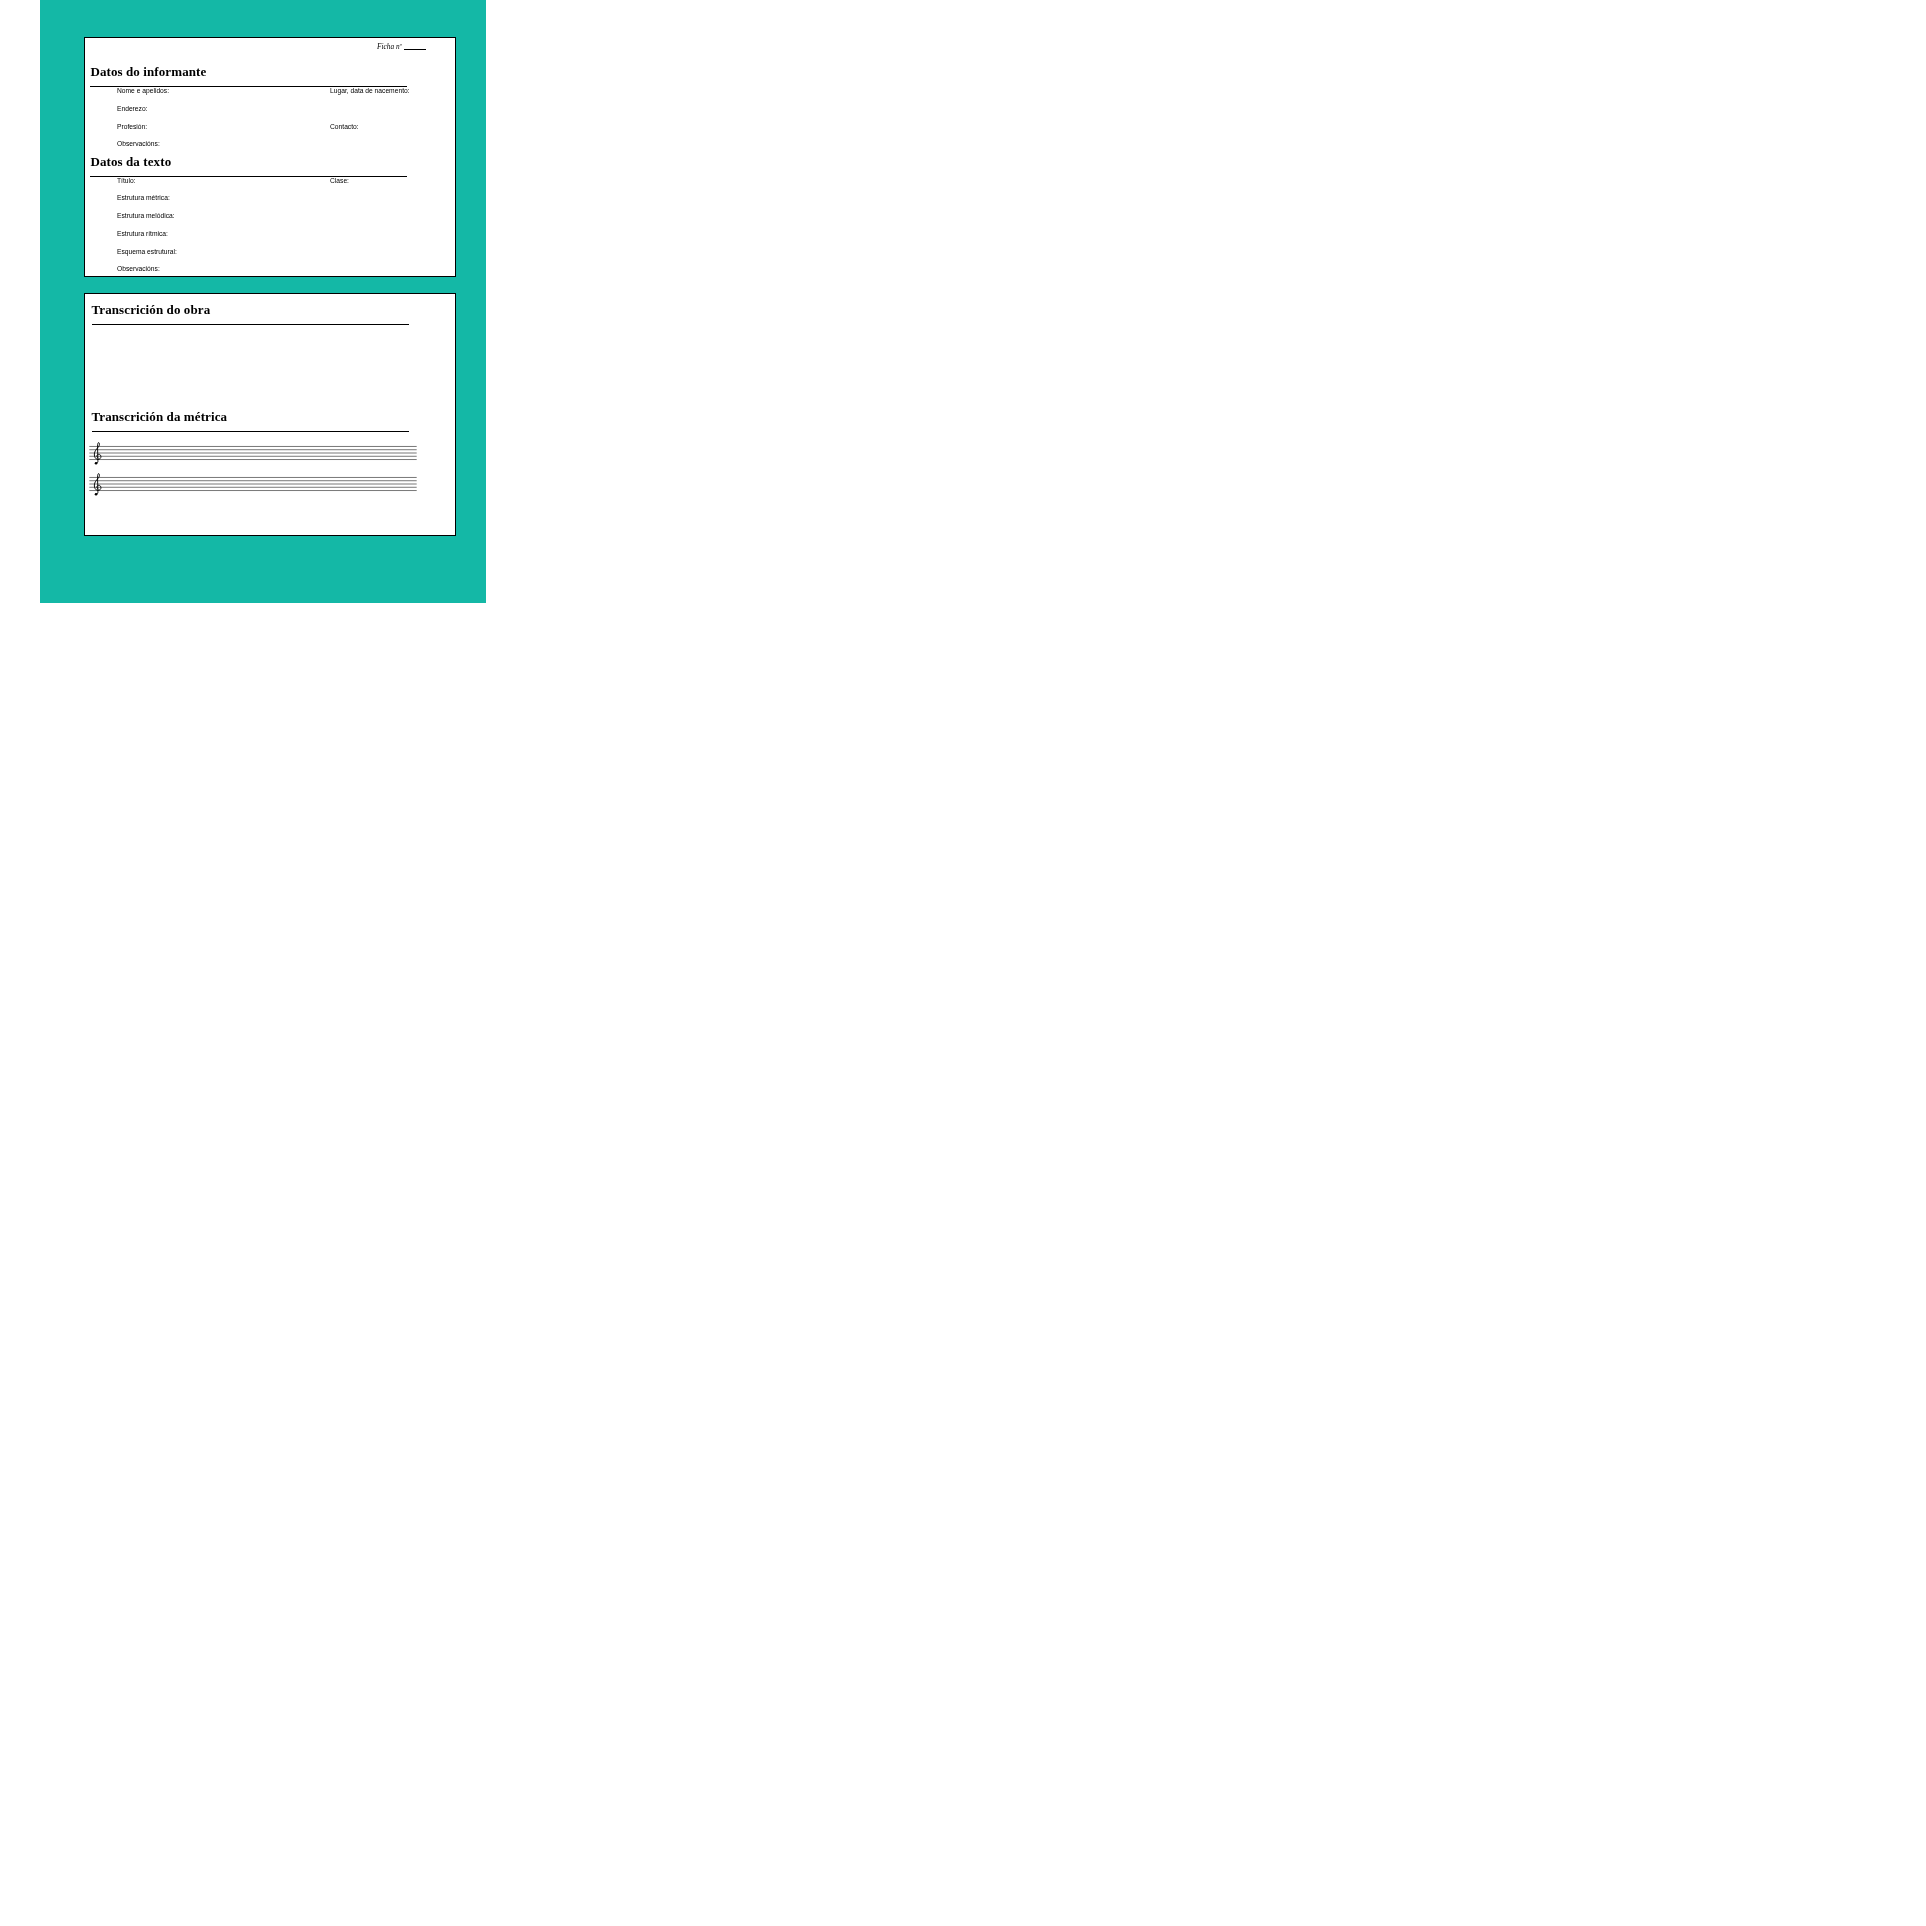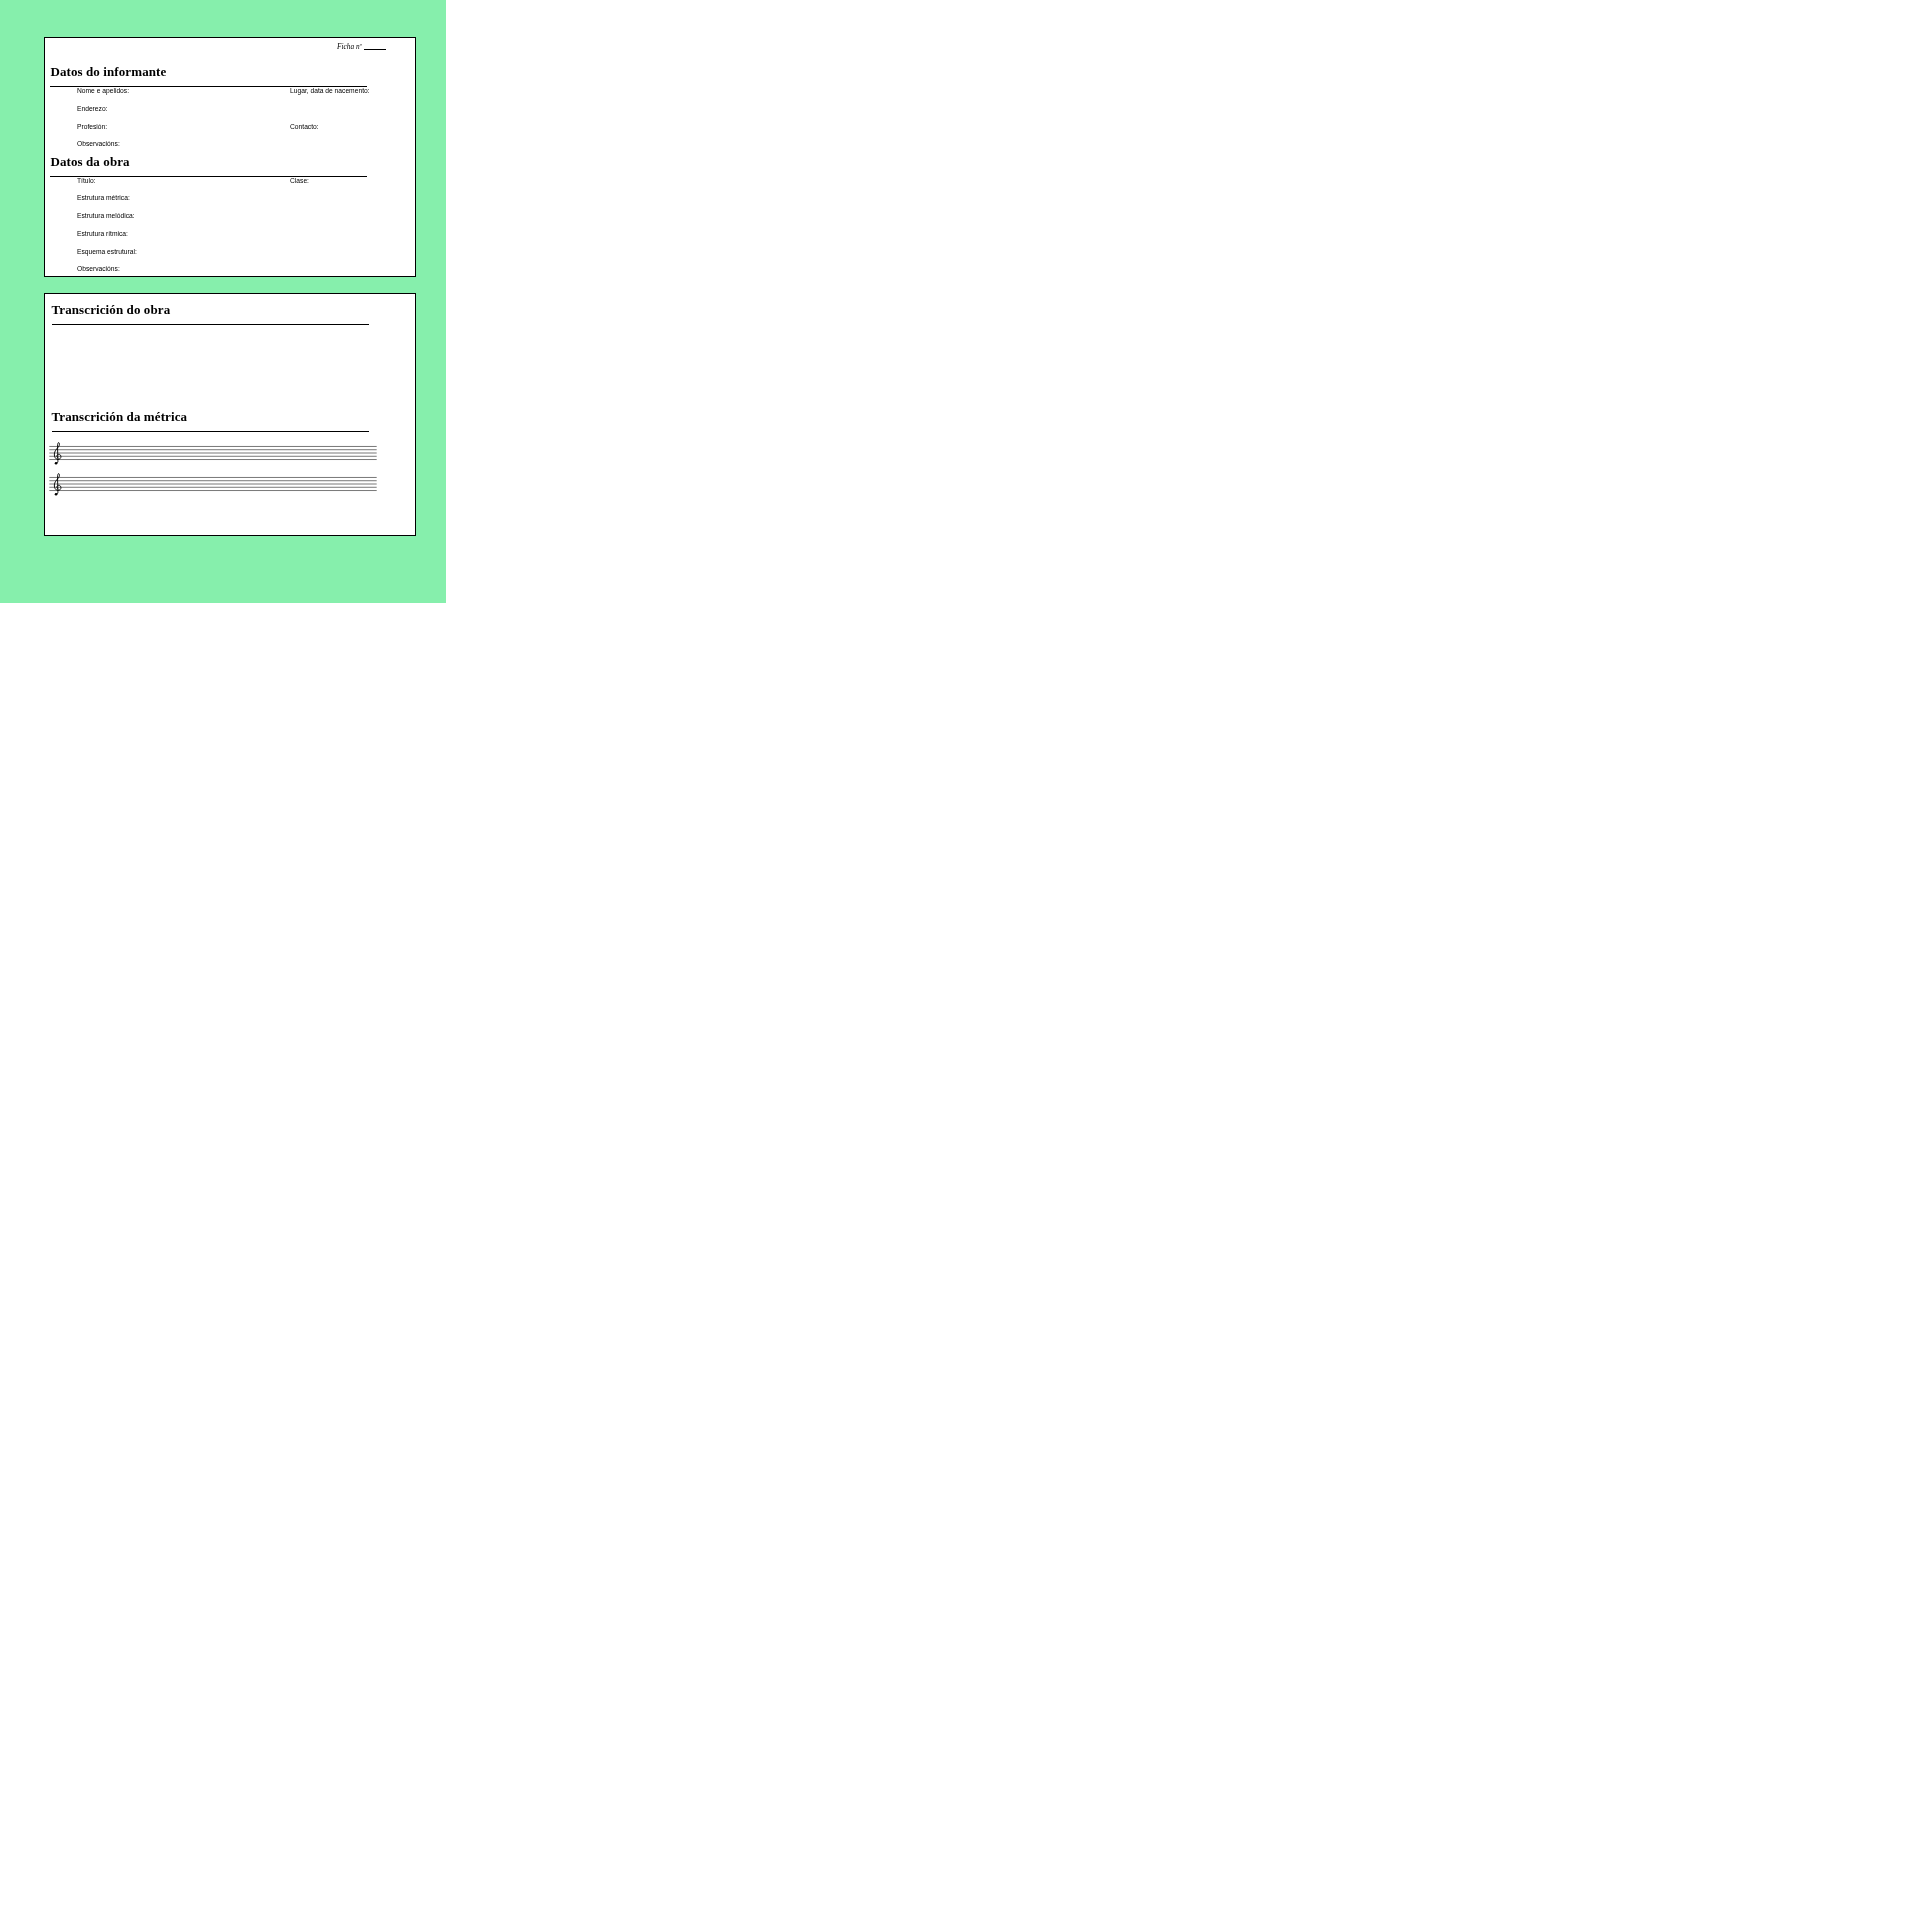--- a/index.html
+++ b/index.html
@@ -1,22 +1,23 @@
 <!DOCTYPE html>
 <html style="font-size:6.2px"><head>
 <meta charset="utf-8">
 <style>
   html,body{margin:0;padding:0;background:#ffffff;}
   .page{
     position:relative;
     width:446px;height:603px;
-    background:#86efac;
+    background:#14b8a6;
     font-family:"Liberation Sans",sans-serif;
     color:#000;
     overflow:hidden;
+    margin-left:40px;
   }
   .box{
     position:absolute;
     border:0.6px solid #000;
     box-sizing:border-box;
     background:#fff;
   }
   .box1{left:44px;top:37px;width:372px;height:240px;}
   .box2{left:44px;top:293px;width:372px;height:243px;}
 
@@ -78,21 +79,21 @@
     <div class="field col-r" style="top:49px">Lugar, data de nacemento:</div>
 
     <div class="field col-l" style="top:67px">Enderezo:</div>
 
     <div class="field col-l" style="top:85px">Profesión:</div>
     <div class="field col-r" style="top:85px">Contacto:</div>
 
     <div class="field col-l" style="top:102px">Observacións:</div>
 
     <div class="sec-heading h-obra">
-      <span>Datos da obra</span>
+      <span>Datos da texto</span>
     </div>
 
     <div class="field col-l" style="top:139px">Título:</div>
     <div class="field col-r" style="top:139px">Clase:</div>
 
     <div class="field col-l" style="top:156px">Estrutura métrica:</div>
 
     <div class="field col-l" style="top:174px">Estrutura melódica:</div>
 
     <div class="field col-l" style="top:192px">Estrutura rítmica:</div>

